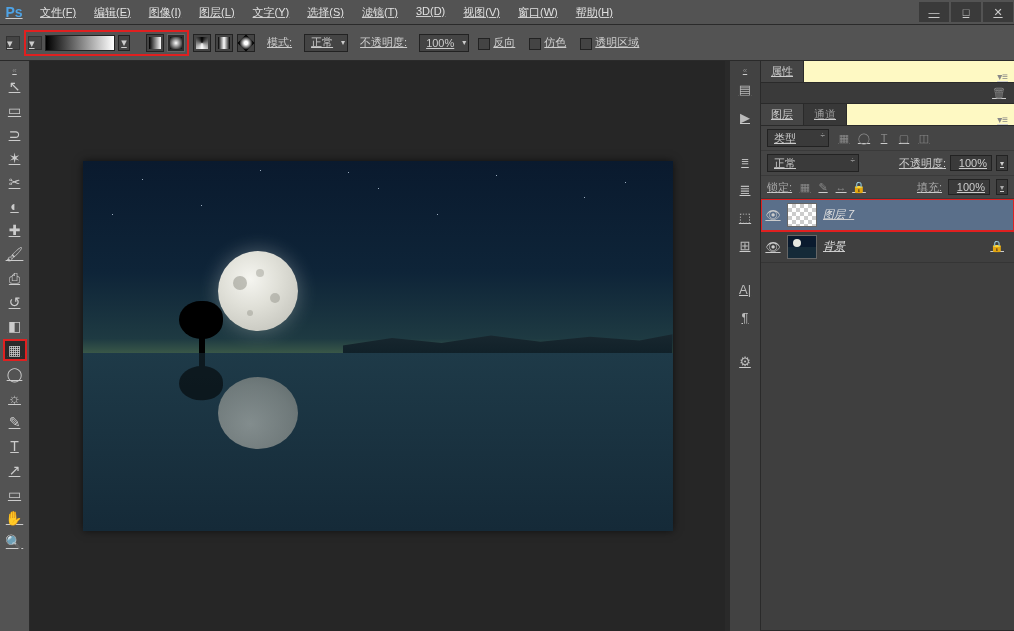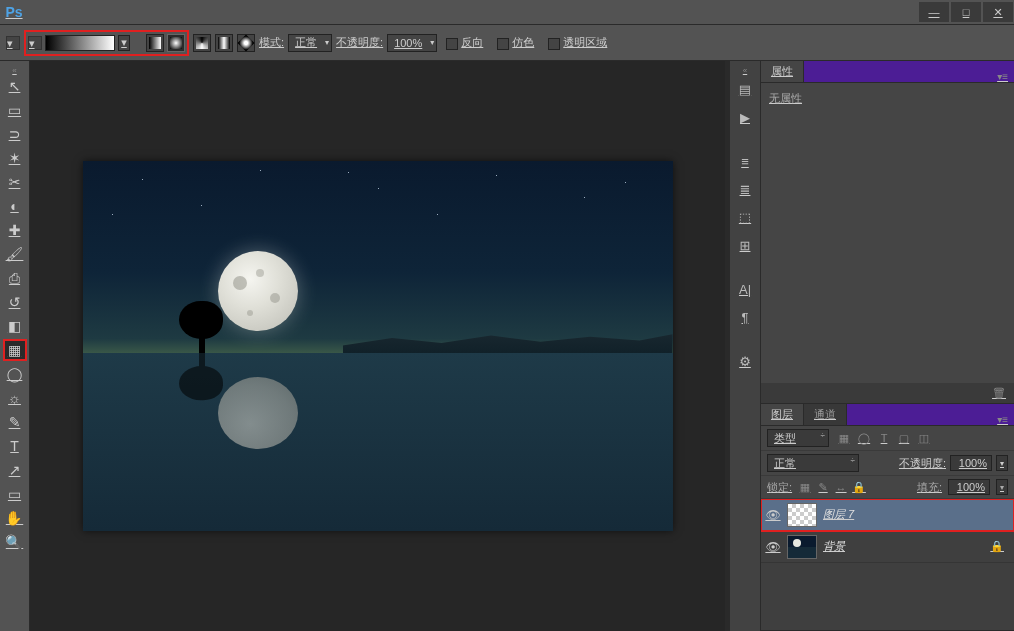--- a/index.html
+++ b/index.html
@@ -21,21 +21,21 @@
 .gradient-group { display: flex; align-items: center; gap: 3px; padding: 2px; }
 .grad-preview { width: 70px; height: 16px; background: linear-gradient(to right, #000, #fff); border: 1px solid #222; }
 .grad-drop { width: 12px; height: 16px; background: #444; border: 1px solid #222; display: flex; align-items: center; justify-content: center; }
 .grad-type { width: 18px; height: 18px; background: #444; border: 1px solid #222; display: flex; align-items: center; justify-content: center; }
 .grad-type.sel { background: #2a2a2a; border: 1px solid #666; }
 .gt-linear { background: linear-gradient(to right,#000,#fff); width:12px; height:12px; }
 .gt-radial { background: radial-gradient(circle,#fff,#000); width:12px; height:12px; }
 .gt-angle { background: conic-gradient(#000,#fff,#000); width:12px; height:12px; }
 .gt-reflect { background: linear-gradient(to right,#000,#fff,#000); width:12px; height:12px; }
 .gt-diamond { background: radial-gradient(#fff 20%,#000 80%); width:12px; height:12px; transform: rotate(45deg); }
-.opt-label { color: #ccc; margin: 0 0; }
+.opt-label { color: #ccc; margin: 0 8px; }
 .opt-select { background: #444; border: 1px solid #222; padding: 1px 14px 1px 6px; color: #ccc; height: 18px; display: flex; align-items: center; position: relative; }
 .opt-select .arr { position: absolute; right: 2px; font-size: 8px; }
 .checkbox { width: 12px; height: 12px; border: 1px solid #222; background: #444; display: inline-block; margin-right: 3px; vertical-align: middle; }
 .chk-wrap { display: flex; align-items: flex-end; margin: 0 5px; color: #ccc; }
 
 
 .main { flex: 1; display: flex; overflow: hidden; }
 
 
 .toolbox { width: 30px; background: #535353; border-right: 1px solid #2a2a2a; display: flex; flex-direction: column; align-items: center; padding-top: 4px; }
@@ -66,21 +66,21 @@
 .stars { position:absolute; inset:0; top:0; height:48%; }
 .star { position:absolute; width:1px; height:1px; background:#cde; border-radius:50%; }
 
 
 .right { width: 285px; display: flex; background: #535353; }
 .dock { width: 32px; background: #424242; border-left:1px solid #2a2a2a; border-right:1px solid #2a2a2a; display:flex; flex-direction:column; align-items:center; padding-top:4px; }
 .dock-btn { width:24px; height:24px; display:flex; align-items:center; justify-content:center; color:#bbb; margin:2px 0; font-size:13px; }
 .dock-gap { height: 16px; }
 .panels { flex:1; display:flex; flex-direction:column; background:#454545; }
 .panel { border-bottom:1px solid #2a2a2a; }
-.panel-tabs { height:22px; background:#4c1d95; display:flex; align-items:flex-end; border-bottom:1px solid #2a2a2a; }
+.panel-tabs { height:22px; background:#fef9c3; display:flex; align-items:flex-end; border-bottom:1px solid #2a2a2a; }
 .ptab { padding:3px 10px; background:#454545; color:#ccc; font-size:11px; border-right:1px solid #2a2a2a; }
 .ptab.inactive { background:#383838; color:#999; }
 .panel-menu { margin-left:auto; padding:0 6px; color:#888; font-size:10px; }
 .panel-body { padding:8px; color:#aaa; font-size:11px; }
 .props-body { height: 300px; }
 
 
 .layers-panel { flex:1; display:flex; flex-direction:column; }
 .lp-row { display:flex; align-items:center; padding:3px 6px; gap:4px; font-size:11px; color:#ccc; border-bottom:1px solid #3a3a3a; }
 .lp-select { background:#3a3a3a; border:1px solid #222; padding:1px 16px 1px 6px; color:#ccc; height:18px; position:relative; flex:0 0 auto; display:flex; }
@@ -107,20 +107,33 @@
 
 .divider { width:4px; background:#2a2a2a; cursor:col-resize; }
 </style>
 </head>
 <body>
 
 <div class="app">
 
   <div class="titlebar">
     <div class="ps-logo">Ps</div>
+    <div class="menu">
+      <div class="menu-item">文件(F)</div>
+      <div class="menu-item">编辑(E)</div>
+      <div class="menu-item">图像(I)</div>
+      <div class="menu-item">图层(L)</div>
+      <div class="menu-item">文字(Y)</div>
+      <div class="menu-item">选择(S)</div>
+      <div class="menu-item">滤镜(T)</div>
+      <div class="menu-item">3D(D)</div>
+      <div class="menu-item">视图(V)</div>
+      <div class="menu-item">窗口(W)</div>
+      <div class="menu-item">帮助(H)</div>
+    </div>
     <div class="win-controls">
       <div class="win-btn">—</div>
       <div class="win-btn">□</div>
       <div class="win-btn">✕</div>
     </div>
   </div>
 
   <div class="options-bar">
     <div class="opt-drop">▾</div>
     <div class="gradient-group red-box">
@@ -240,21 +253,20 @@
         <div class="dock-btn">⚙</div>
       </div>
 
       <div class="panels">
 
         <div class="panel">
           <div class="panel-tabs">
             <div class="ptab">属性</div>
             <div class="panel-menu">▾≡</div>
           </div>
-          <div class="panel-body props-body">无属性</div>
           <div class="trash-row">
               <span>🗑</span>
             </div>
         </div>
 
         <div class="panel layers-panel">
           <div class="panel-tabs">
             <div class="ptab">图层</div>
             <div class="ptab inactive">通道</div>
             <div class="panel-menu">▾≡</div>

